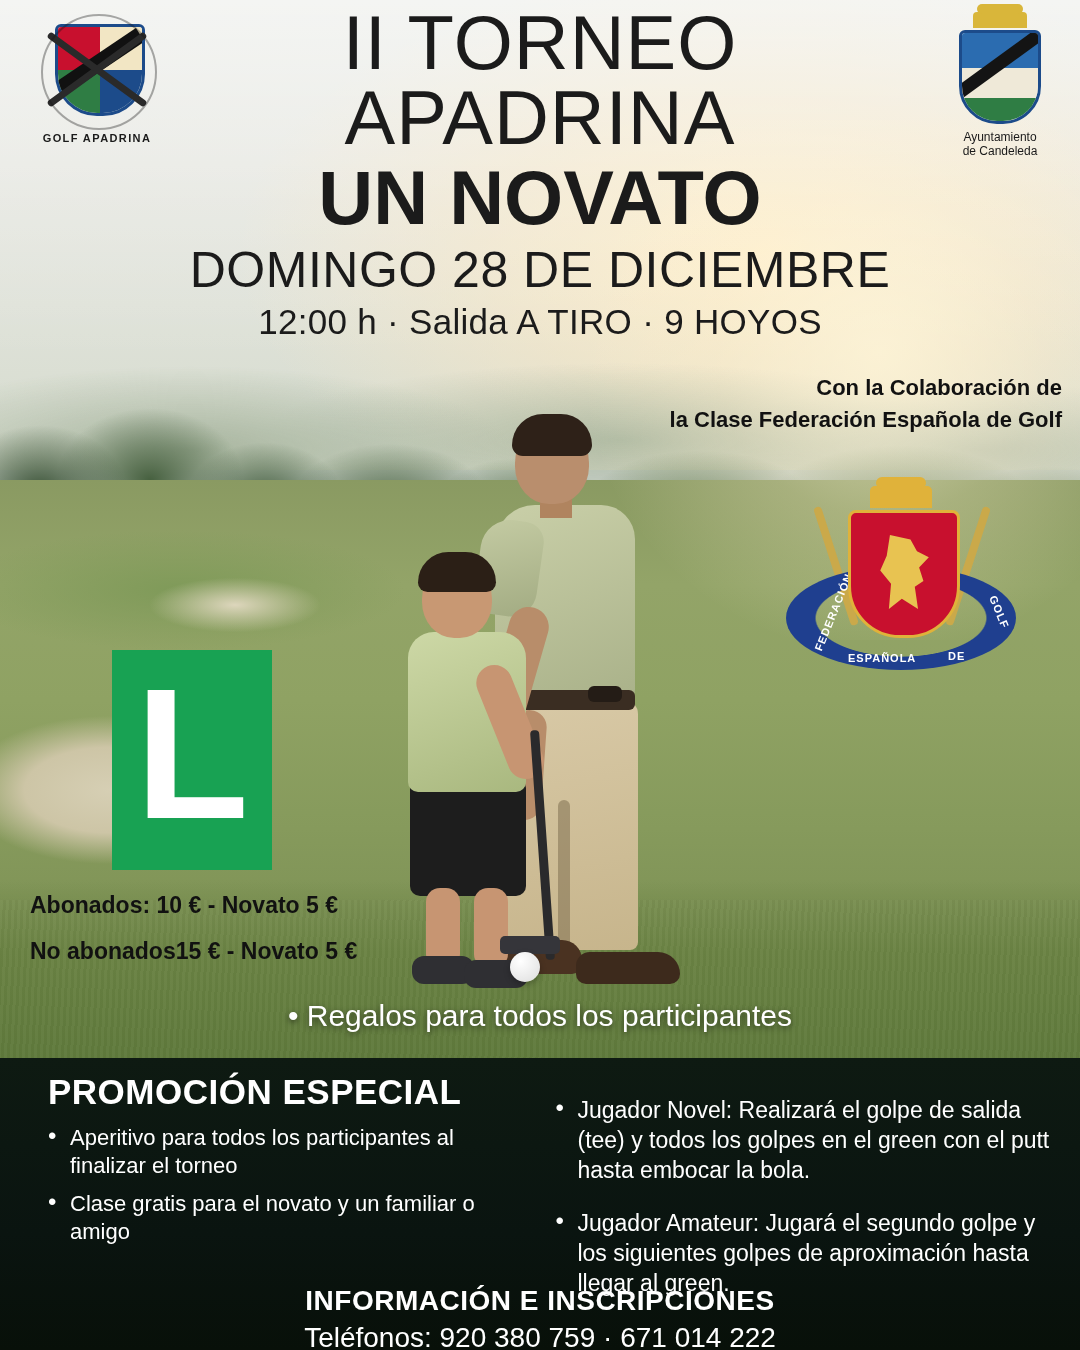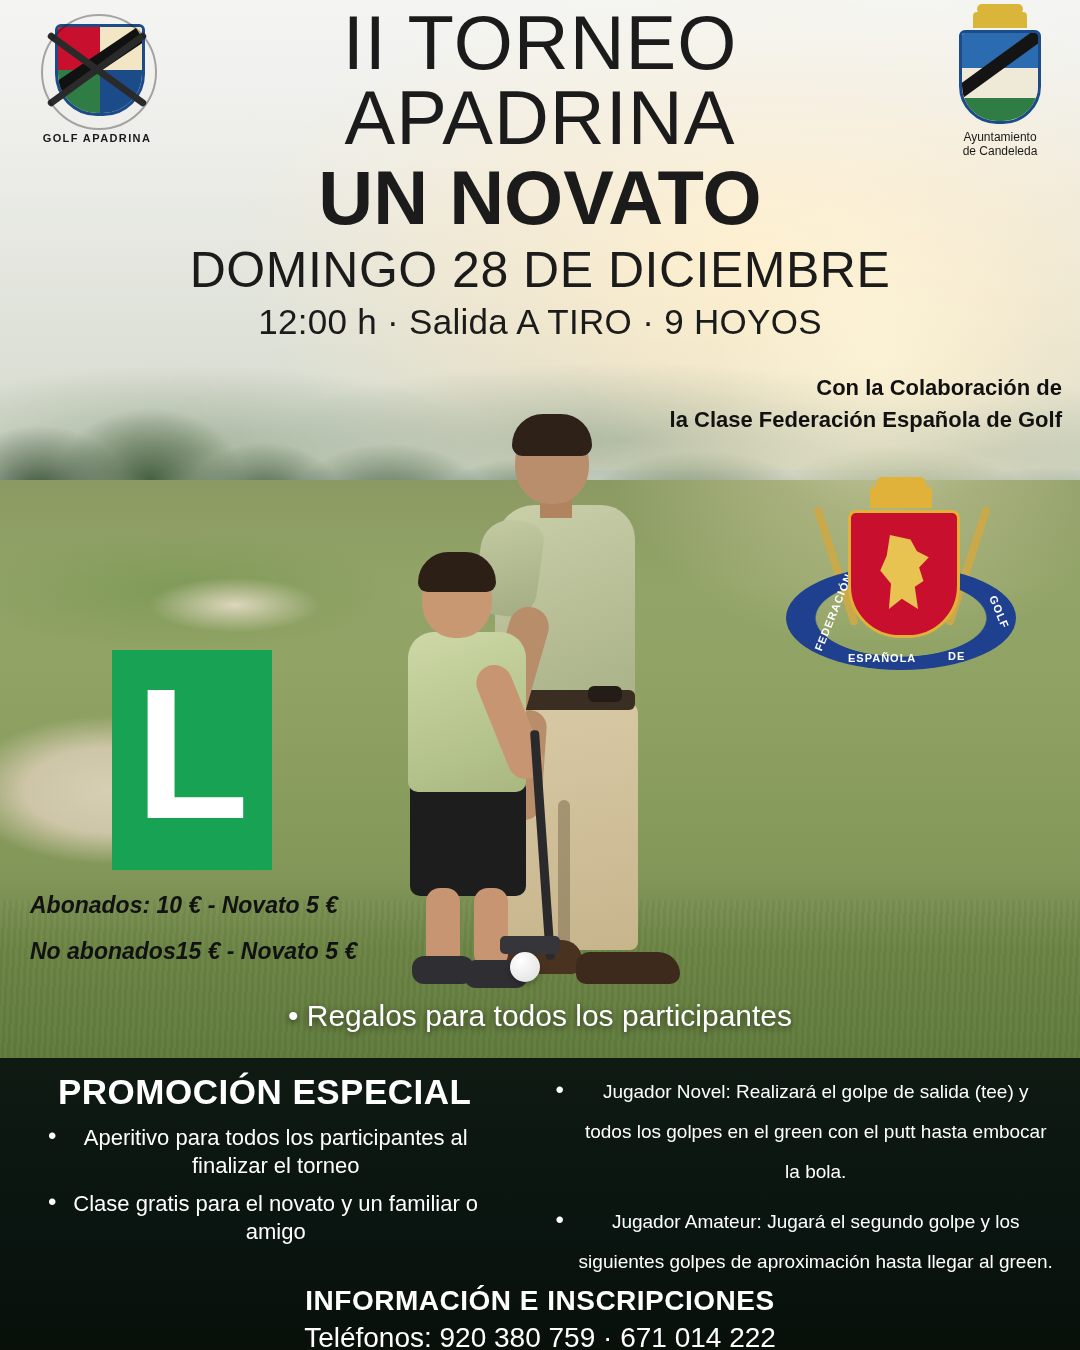--- a/index.html
+++ b/index.html
@@ -187,44 +187,44 @@
     position:absolute;left:112px;top:650px;width:160px;height:220px;background:#18a253;
     display:flex;align-items:center;justify-content:center;
   }
   .lplate span{
     color:#fff;font-size:186px;line-height:186px;font-weight:bold;font-family:"Liberation Sans",sans-serif;
     transform:translateY(-6px);
   }
 
   
   .prices{position:absolute;left:30px;top:882px;width:420px;color:#111;}
-  .prices div{font-size:23px;line-height:46px;font-weight:bold;font-style:italic;}
+  .prices div{font-size:23px;line-height:46px;font-weight:bold;}
 
   
   .gifts{
     position:absolute;left:0;top:996px;width:1080px;text-align:center;
     color:#fff;font-size:30px;line-height:40px;text-shadow:0 2px 6px rgba(0,0,0,.55);
   }
 
   
   .panel{
     position:absolute;left:0;top:1058px;width:1080px;height:292px;
     background:linear-gradient(180deg,#0e1a12 0%, #0a1410 60%, #081009 100%);
     color:#fff;
   }
   .panel-cols{position:absolute;left:0;top:14px;width:1080px;display:flex;}
-  .col{padding:0 26px;text-align:center;}
+  .col{padding:0 26px;}
   .col-left{width:490px;}
   .col-right{width:560px;}
   .col h3{margin:0 0 12px 22px;font-size:35px;line-height:40px;font-weight:bold;letter-spacing:.5px;}
   .col-right h3{margin-left:0;}
   ul{margin:0;padding:0 0 0 22px;list-style:none;}
   li{position:relative;padding-left:22px;font-size:22px;line-height:28px;margin-bottom:10px;}
   li:before{content:"•";position:absolute;left:0;top:-2px;font-size:24px;}
-  .col-right li{font-size:19px;line-height:40px;}
+  .col-right li{font-size:23px;line-height:30px;margin-top:23px;}
 
   .info{
     position:absolute;left:0;top:1284px;width:1080px;text-align:center;color:#fff;
   }
   .info-title{font-size:28px;line-height:34px;font-weight:bold;letter-spacing:.5px;}
   .info-phones{font-size:28px;line-height:40px;}
 </style>
 </head>
 <body>
 

